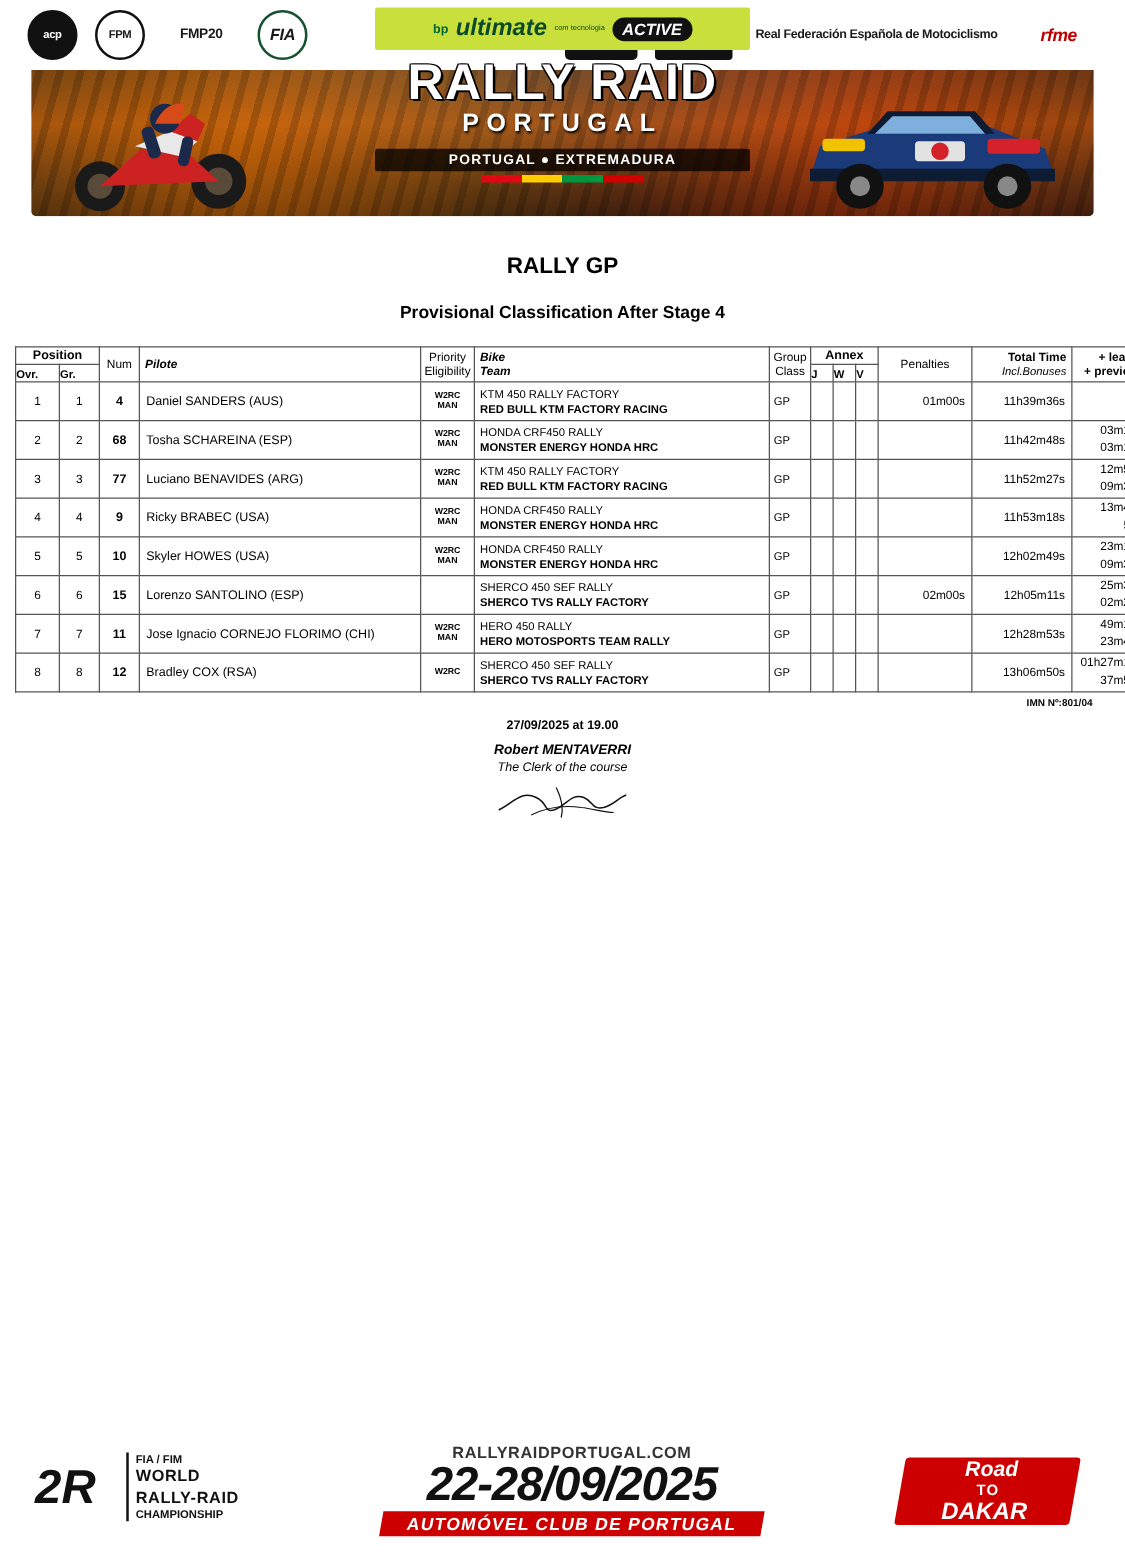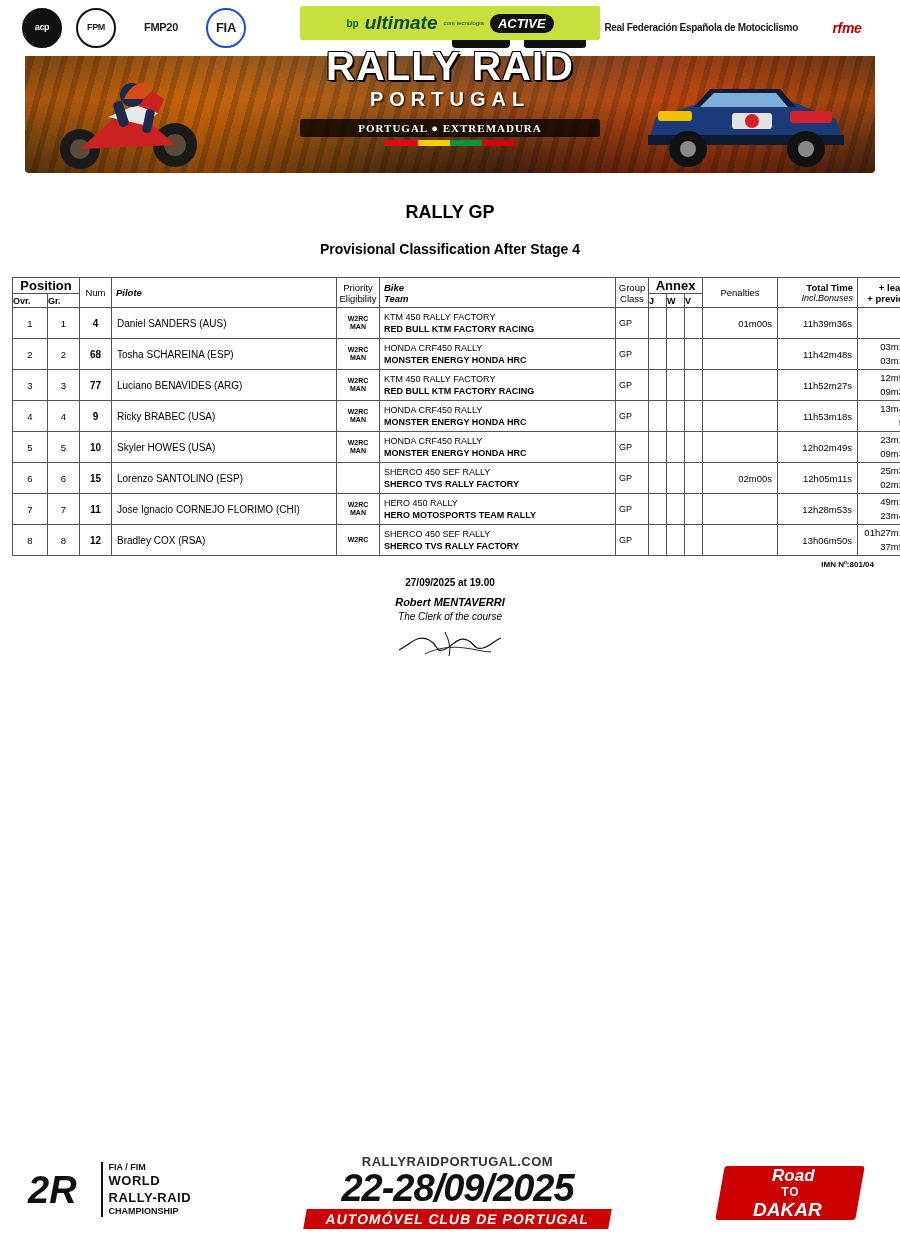--- a/index.html
+++ b/index.html
@@ -85,25 +85,26 @@
     width: 40px;
     min-width: 40px;
     border: 2px solid #111;
     font-size: 9px;
   }
   .mini-logo.dark {
     background: #111;
     color: #fff;
   }
   .mini-logo.fia {
-    border: 2px solid #1d4ed8;
+    border: 2px solid #14532d;
     border-radius: 50%;
     width: 40px;
     min-width: 40px;
     font-size: 13px;
+    font-style: italic;
   }
   .mini-logo.fim {
     background: #111;
     color: #fff;
     border-radius: 4px;
     font-size: 15px;
     font-style: italic;
     width: 58px;
   }
   .mini-logo.wide { width: 62px; font-size: 11px; }
@@ -173,21 +174,20 @@
   }
   .sub-strip {
     margin-top: 8px;
     background: rgba(0,0,0,0.75);
     color: #fff;
     font-size: 11px;
     font-weight: bold;
     letter-spacing: 1px;
     padding: 3px 0;
     border-radius: 2px;
-    font-family: Liberation Serif, serif;
   }
   .flag-bar {
     margin: 3px auto 0;
     width: 130px;
     height: 6px;
     background: linear-gradient(90deg, #e30613 0 25%, #ffcc00 25% 50%, #009640 50% 75%, #d40000 75% 100%);
   }
   .moto-silhouette {
     position: absolute;
     left: 40px;
@@ -227,21 +227,21 @@
     border-collapse: collapse;
     width: 876px;
     font-size: 10px;
     table-layout: fixed;
   }
   table.results th, table.results td {
     border: 1px solid #555;
     padding: 0;
     vertical-align: middle;
   }
-  .hdr-pos { text-align: center; font-size: 13px; font-weight: bold; height: 13px; margin-top: 12px;}
+  .hdr-pos { text-align: center; font-size: 10px; font-weight: bold; height: 13px; margin-top: 12px;}
   .hdr-sub { text-align: left; font-size: 9px; font-weight: bold; height: 13px;}
   .hdr-left { text-align: left; padding-left: 4px !important; font-size: 9.5px; font-weight: bold; font-style: italic; }
   .hdr-center { text-align: center; font-size: 9.5px; font-weight: normal; }
   .hdr-right { text-align: right; padding-right: 4px !important; font-size: 9.5px; font-weight: bold; }
   .hdr-italic { font-style: italic; font-weight: normal; font-size: 9px; }
 
   td.c-ovr, td.c-gr {
     text-align: center;
     font-size: 9.5px;
   }

